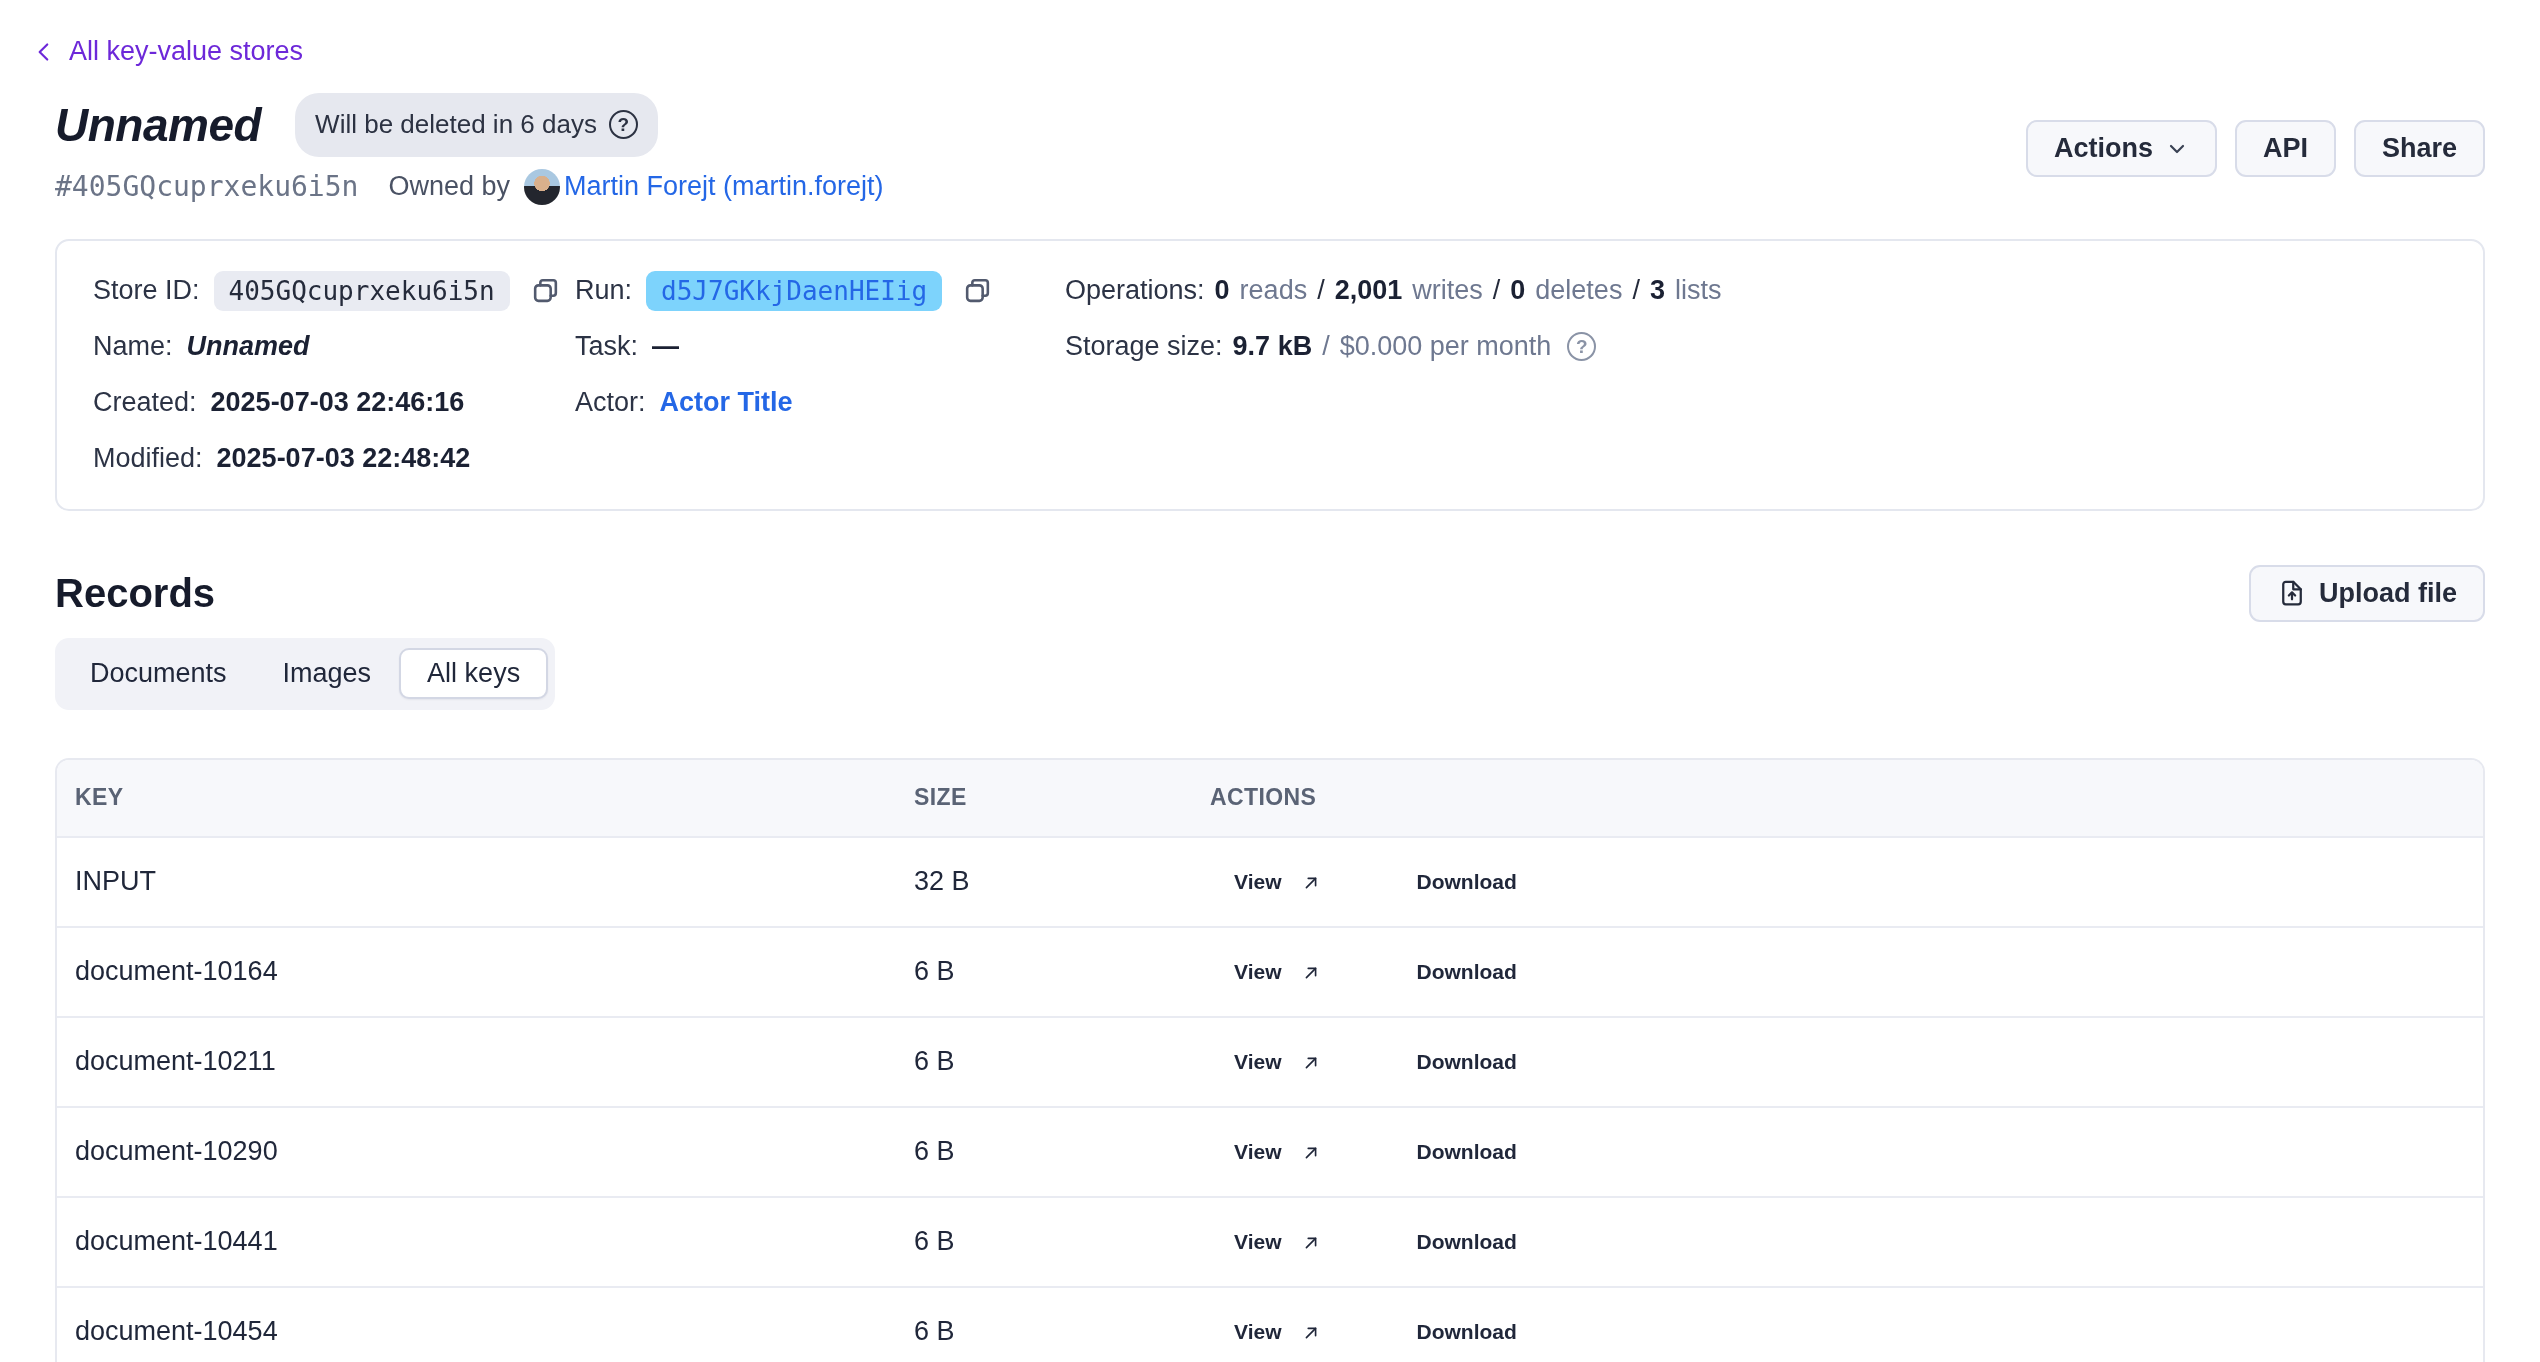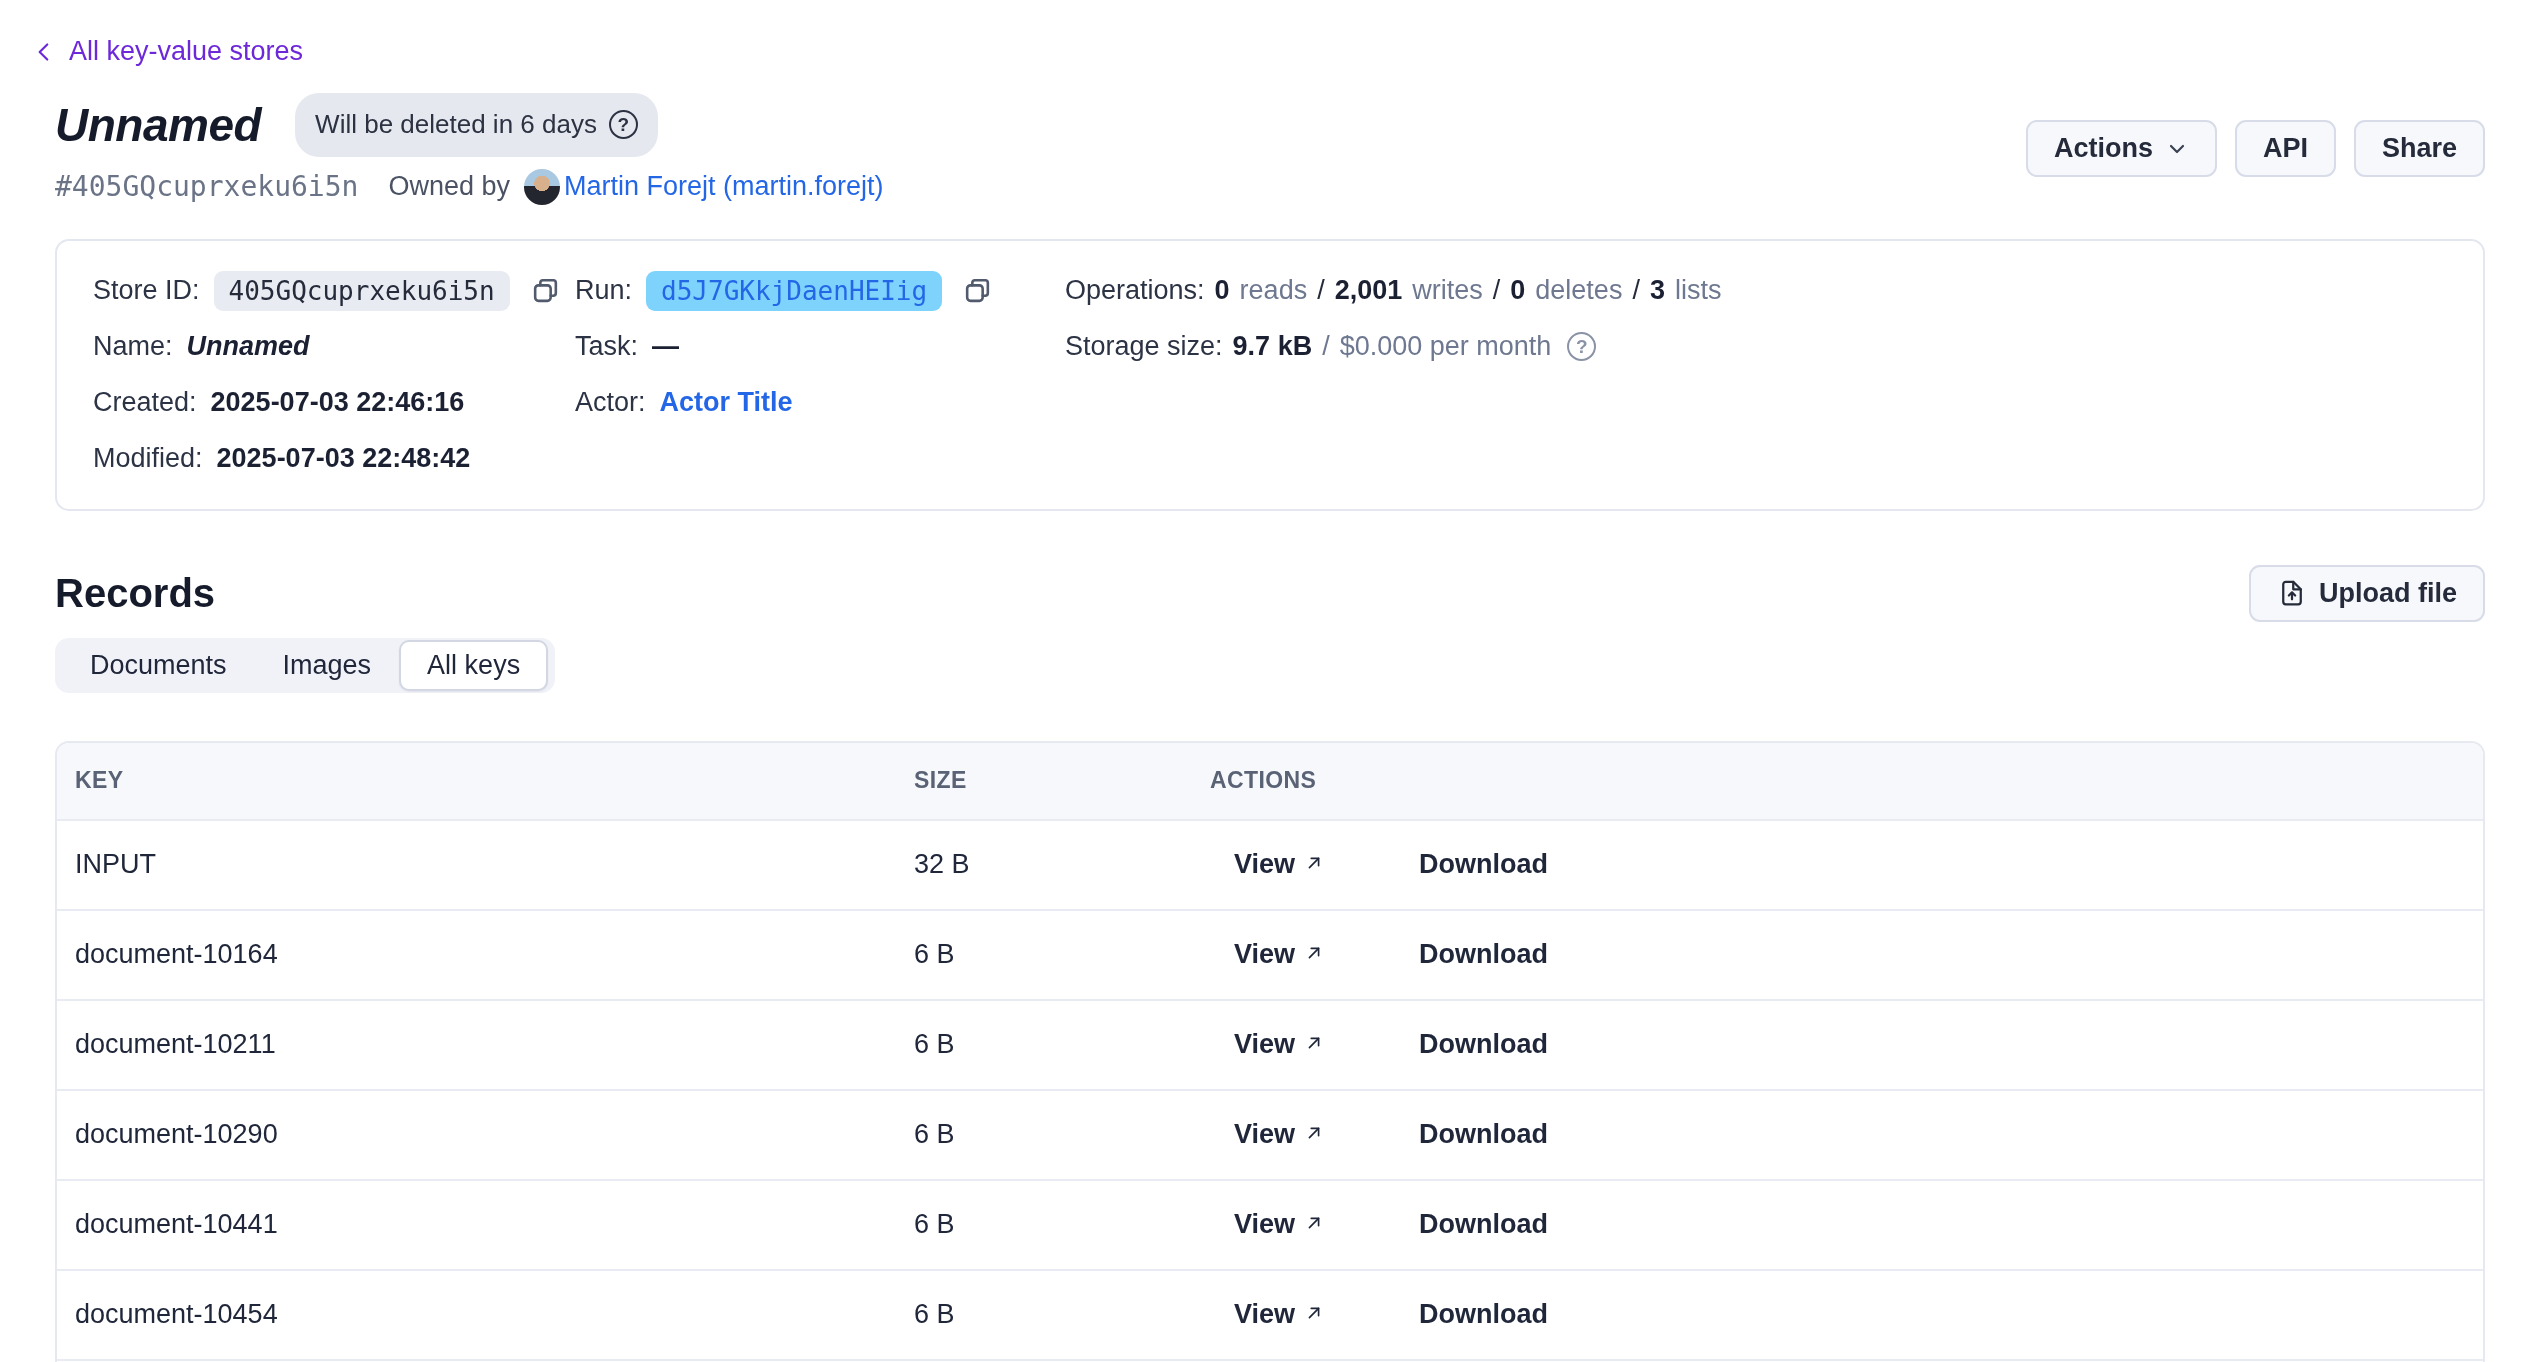--- a/index.html
+++ b/index.html
@@ -54,32 +54,32 @@
   .ops{display:flex;align-items:center;gap:10px;font-size:27px;}
   .ops .v{font-weight:700;color:#1b2133;}
   .ops .l{color:#6e7890;}
   .storage-q{width:29px;height:29px;color:#8a93a6;margin-left:6px;cursor:pointer;}
 
   
   .records-header{margin-top:54px;display:flex;justify-content:space-between;align-items:center;}
   .records-title{font-size:40px;line-height:48px;font-weight:700;color:#161b2b;margin:0;}
   .upload-icon{width:30px;height:30px;}
 
-  .tabs{margin-top:16px;display:inline-flex;align-items:center;background:#f1f2f7;border-radius:14px;padding:7px;height:55px;}
+  .tabs{margin-top:16px;display:inline-flex;align-items:center;background:#f1f2f7;border-radius:14px;padding:7px;height:72px;}
   .tab{display:inline-flex;align-items:center;justify-content:center;height:51px;padding:0 26px;font-size:27px;color:#20273a;border-radius:10px;border:2px solid transparent;cursor:pointer;background:transparent;font-family:inherit;}
   .tab.active{background:#ffffff;border-color:#d3d7e4;box-shadow:0 1px 2px rgba(20,25,45,0.06);}
 
   
   .table{margin-top:48px;border:2px solid #e7e9f0;border-bottom:none;border-radius:14px 14px 0 0;overflow:hidden;}
   .thead{background:#f7f8fb;height:76px;display:grid;grid-template-columns:839px 296px 1fr;align-items:center;padding-left:18px;
     font-size:23px;font-weight:700;letter-spacing:0.4px;color:#5a6375;}
   .trow{height:90px;display:grid;grid-template-columns:839px 296px 1fr;align-items:center;padding-left:18px;border-top:2px solid #e9ebf2;background:#fff;}
   .cell{font-size:27px;color:#20273a;}
   .cell.actions{display:flex;align-items:center;gap:94px;padding-left:24px;}
-  .action-link{display:inline-flex;align-items:center;gap:8px;font-size:27px;font-weight:700;color:#20273a;cursor:pointer;}
+  .action-link{display:inline-flex;align-items:flex-end;gap:19px;font-size:21px;font-weight:700;color:#20273a;cursor:pointer;}
   .ext-arrow{width:22px;height:22px;margin-top:-4px;color:#20273a;}
   .partial-row{height:20px;border-top:2px solid #e9ebf2;background:#fff;}
 </style>
 </head>
 <body>
 
 <div class="page">
 
   
   <a class="breadcrumb">

